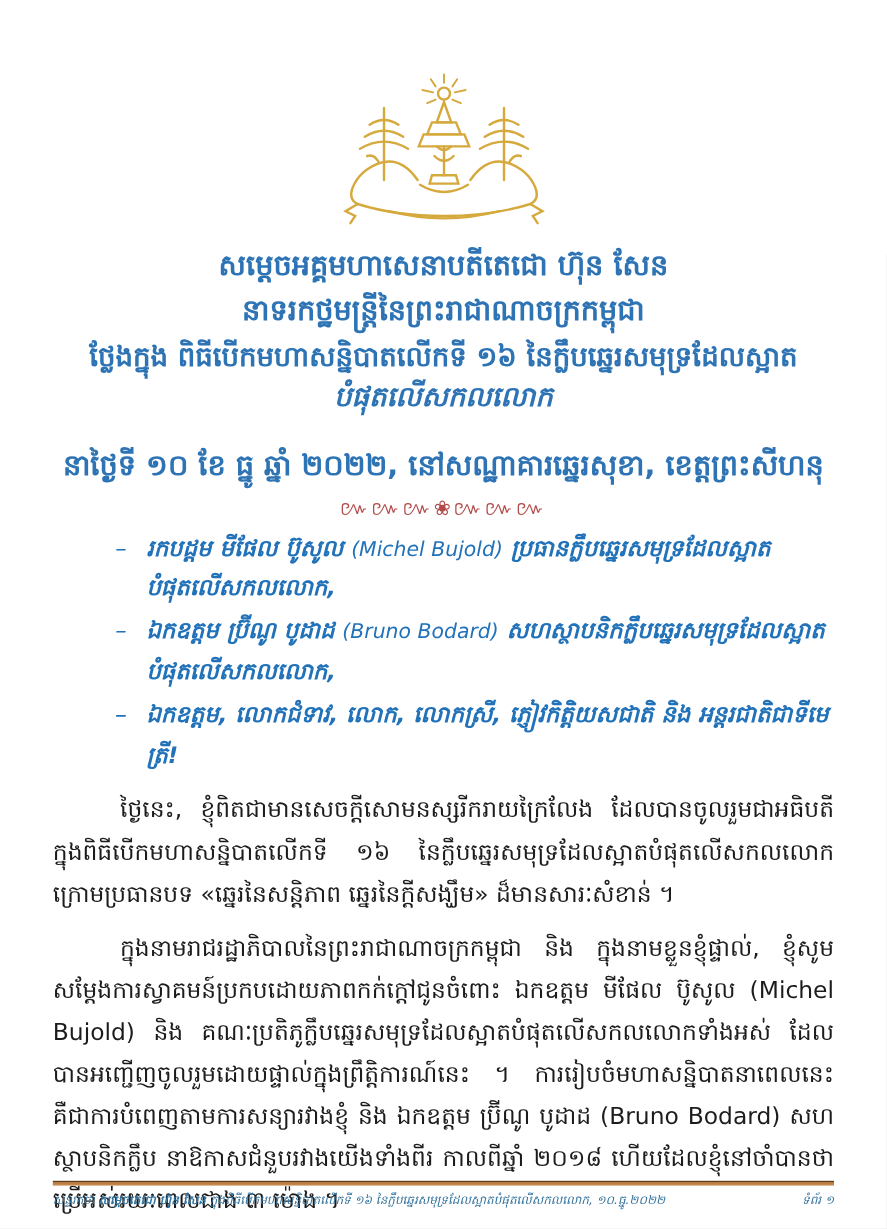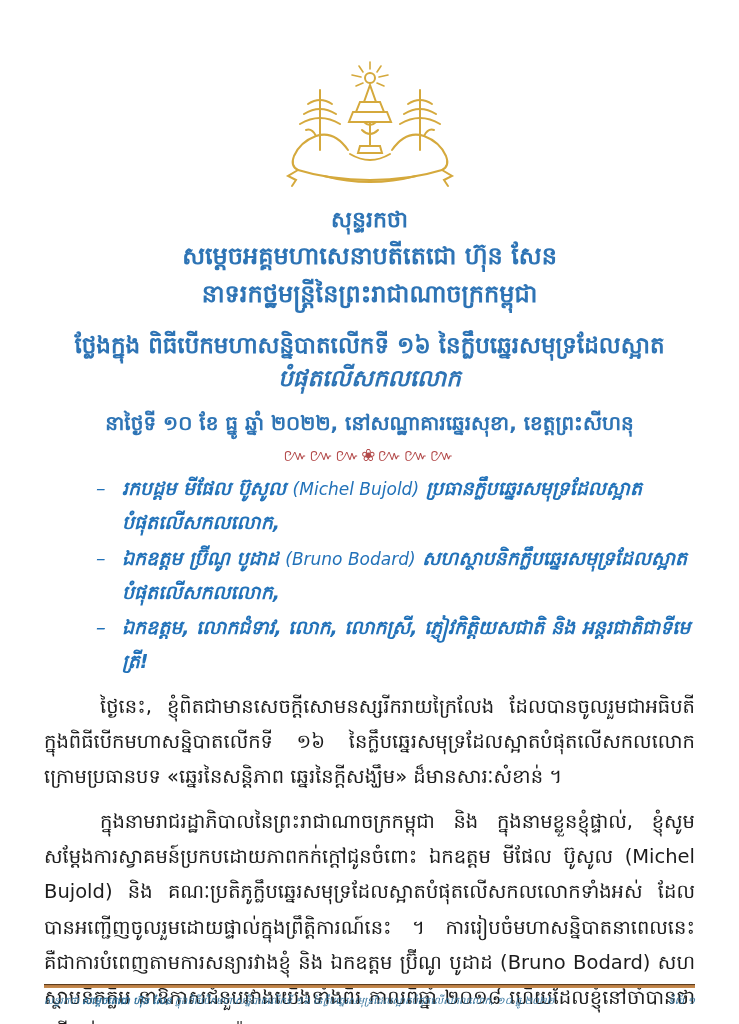--- a/index.html
+++ b/index.html
@@ -11,23 +11,23 @@
   .content{padding:58px 44px 0 44px;}
   
   .emblem-wrap{text-align:center;margin-bottom:6px;}
   .emblem-wrap svg{display:inline-block;}
   
   .head{ text-align:center;color:#2E74B5; }
   .head .h-line{font-weight:bold;line-height:1.42;}
   .doc-title{font-size:22px;}
   .speaker{font-size:24px;margin-top:4px;}
   .role{font-size:24px;margin-top:4px;}
-  .event{font-size:23px;margin-top:18px;}
+  .event{font-size:23px;margin-top:6px;}
   .event2{font-size:23px;font-style:italic;}
-  .date-venue{font-size:20px;margin-top:14px;}
+  .date-venue{font-size:24px;margin-top:24px;}
   .ornament{
     text-align:center;color:#B34A4A;font-size:17px;
     letter-spacing:2px;margin:10px 0 8px 0;line-height:1;
   }
   
   .bullets{margin:6px 0 0 0;padding:0 0 0 52px;list-style:none;}
   .bullets li{
     position:relative;padding-left:26px;
     color:#2272B9;font-style:italic;font-weight:bold;
     font-size:19px;line-height:1.78;margin-bottom:2px;
@@ -106,21 +106,20 @@
         <path d="M86 96 Q106 108 126 96"></path>
 
         <path d="M34 112 Q66 122 106 122 Q146 122 178 112"></path>
         <path d="M34 112 L24 118 L32 122 L28 128"></path>
         <path d="M178 112 L188 118 L180 122 L184 128"></path>
         <path d="M60 118 Q106 130 152 118"></path>
       </svg>
     </div>
 
     <div class="head">
-      <div class="h-line doc-title">សុន្ទរកថា</div>
       <div class="h-line speaker">សម្ដេចអគ្គមហាសេនាបតីតេជោ ហ៊ុន សែន</div>
       <div class="h-line role">នាទរកថ្ឋមន្ត្រីនៃព្រះរាជាណាចក្រកម្ពុជា</div>
       <div class="h-line event">ថ្លែងក្នុង ពិធីបើកមហាសន្និបាតលើកទី ១៦ នៃក្លឹបឆ្នេរសមុទ្រដែលស្អាត</div>
       <div class="h-line event2">បំផុតលើសកលលោក</div>
       <div class="h-line date-venue">នាថ្ងៃទី ១០ ខែ ធ្នូ ឆ្នាំ ២០២២, នៅសណ្ឋាគារឆ្នេរសុខា, ខេត្តព្រះសីហនុ</div>
     </div>
 
     <div class="ornament">៚៚៚❀៚៚៚</div>
 
     <ul class="bullets">

